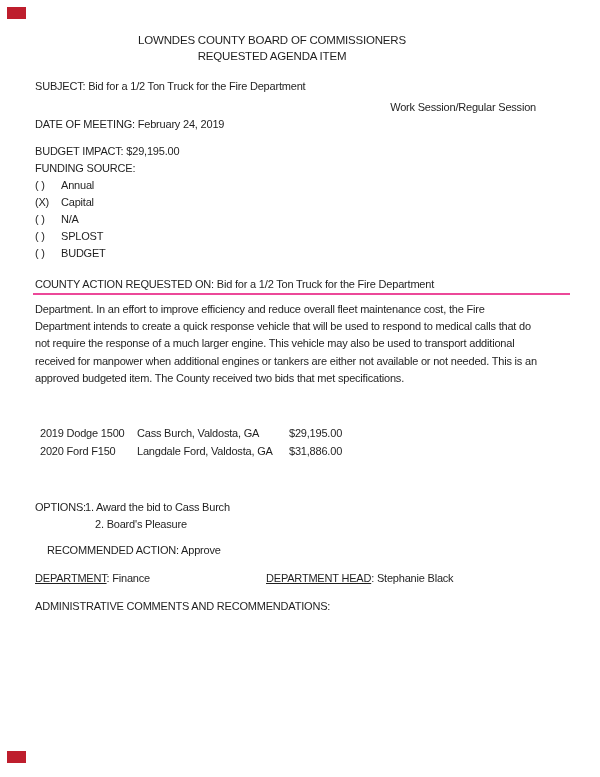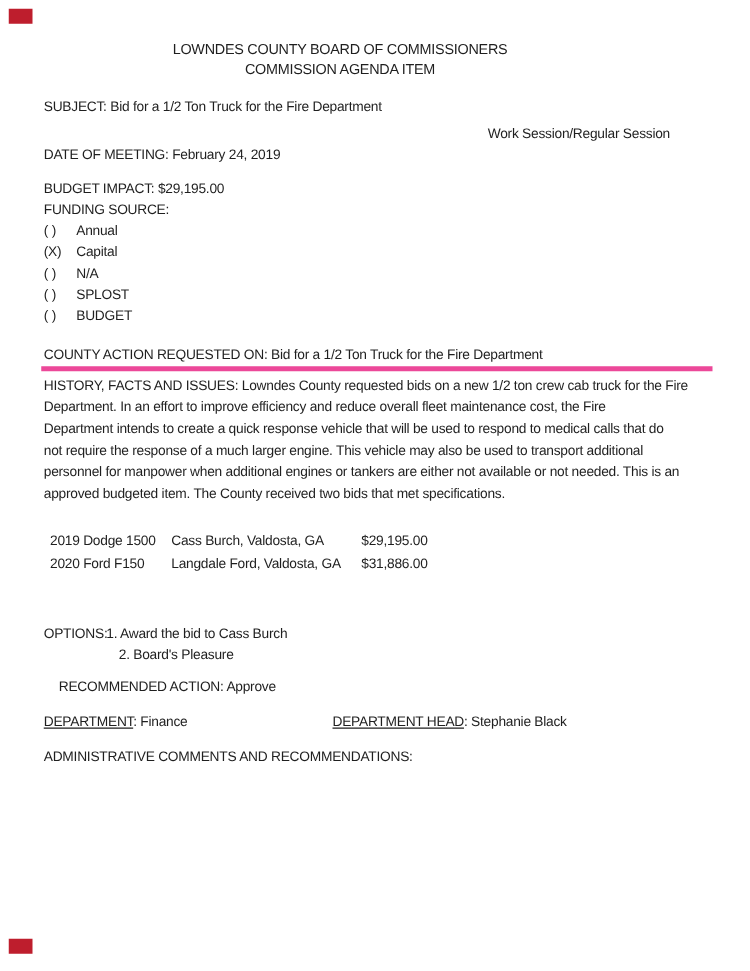--- a/index.html
+++ b/index.html
@@ -16,21 +16,21 @@
   .line{position:absolute;left:35px;white-space:nowrap;}
   .center{position:absolute;left:0;width:544px;text-align:center;white-space:nowrap;font-size:11.5px;}
   .title1{top:34px;}
   .title2{top:50px;}
   .subject{top:80px;}
   .session{left:auto;right:64px;top:101px;text-align:right;}
   .date{top:118px;}
   .budget{top:145px;text-align:center;}
   .fsl{top:162px;}
   .fund-mark{display:inline-block;width:26px;}
-  .county{top:278px;left:33px;width:535px;padding-bottom:3px;border-bottom:4px solid #ec4899;padding-left:2px;}
+  .county{top:278px;left:33px;width:535px;padding-bottom:3px;border-bottom:2px solid #ec4899;padding-left:2px;}
   .history{position:absolute;left:35px;top:301px;}
   .history div{white-space:nowrap;line-height:17.2px;}
   .bids{position:absolute;left:40px;top:424px;display:grid;grid-template-columns:97px 152px auto;line-height:18px;}
   .bids span{white-space:nowrap;}
   .options1{top:501px;}
   .opt-label{display:inline-block;width:50px;}
   .options2{top:518px;left:95px;}
   .recommended{top:544px;padding-left:12px;}
   .dept{top:572px;}
   .depthead{top:572px;left:266px;}
@@ -42,21 +42,21 @@
 </style>
 </head>
 <body>
 
 <div class="page">
 
   <div class="red-mark top" style="background: rgb(190, 30, 45);"></div>
   <div class="red-mark bottom" style="background: rgb(190, 30, 45);"></div>
 
   <div class="center title1">LOWNDES COUNTY BOARD OF COMMISSIONERS</div>
-  <div class="center title2">COMMISSION AGENDA ITEM</div>
+  <div class="center title2">REQUESTED AGENDA ITEM</div>
 
   <div class="line subject">SUBJECT: Bid for a 1/2 Ton Truck for the Fire Department</div>
   <div class="line session">Work Session/Regular Session</div>
   <div class="line date">DATE OF MEETING: February 24, 2019</div>
 
   <div class="line budget">BUDGET IMPACT: $29,195.00</div>
   <div class="line fsl">FUNDING SOURCE:</div>
 
   <div class="line" style="top:179px">
     <span class="fund-mark">( )</span><span>Annual</span>
@@ -70,25 +70,24 @@
   <div class="line" style="top:230px">
     <span class="fund-mark">( )</span><span>SPLOST</span>
   </div>
   <div class="line" style="top:247px">
     <span class="fund-mark">( )</span><span>BUDGET</span>
   </div>
 
   <div class="line county">COUNTY ACTION REQUESTED ON: Bid for a 1/2 Ton Truck for the Fire Department</div>
 
   <div class="history">
-    <div>HISTORY, FACTS AND ISSUES: Lowndes County requested bids on a new 1/2 ton crew cab truck for the Fire</div>
     <div>Department. In an effort to improve efficiency and reduce overall fleet maintenance cost, the Fire</div>
     <div>Department intends to create a quick response vehicle that will be used to respond to medical calls that do</div>
     <div>not require the response of a much larger engine. This vehicle may also be used to transport additional</div>
-    <div>personnel for manpower when additional engines or tankers are either not available or not needed. This is an</div>
+    <div>received for manpower when additional engines or tankers are either not available or not needed. This is an</div>
     <div>approved budgeted item. The County received two bids that met specifications.</div>
   </div>
 
   <div class="bids">
     <span>2019 Dodge 1500</span>
     <span>Cass Burch, Valdosta, GA</span>
     <span>$29,195.00</span>
     <span>2020 Ford F150</span>
     <span>Langdale Ford, Valdosta, GA</span>
     <span>$31,886.00</span>

